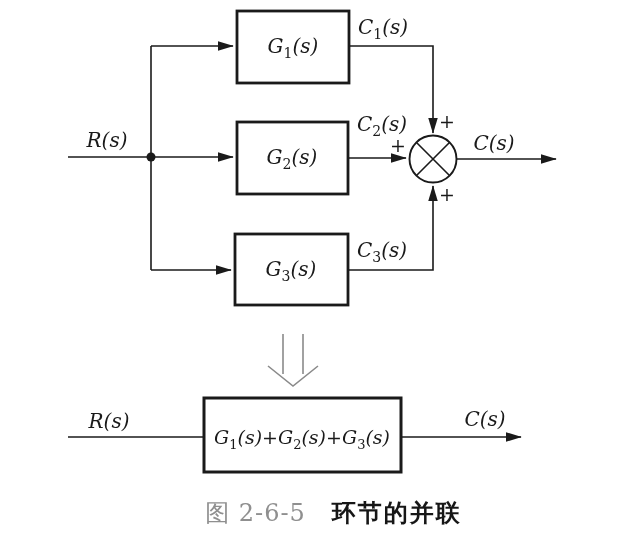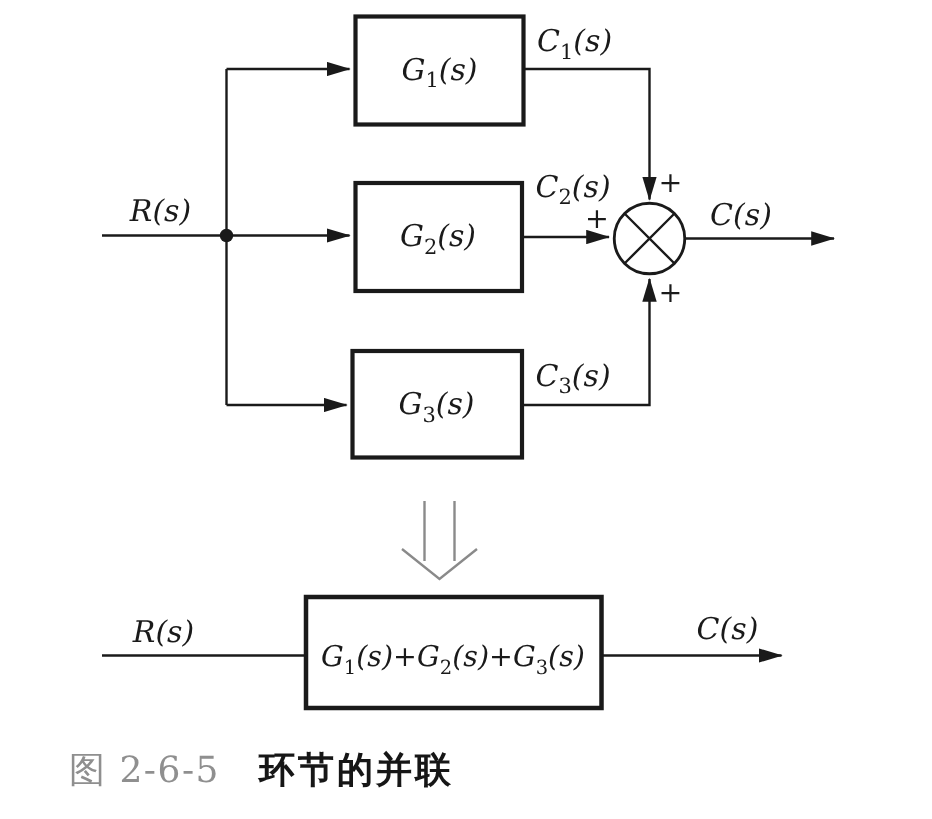--- a/index.html
+++ b/index.html
@@ -40,21 +40,21 @@
   }
   .plus-sign {
     font-size: 19px;
     font-style: normal;
   }
   .caption {
     position: absolute;
     left: 0;
     right: 0;
     top: 499px;
-    text-align: left;
+    text-align: center;
     font-size: 24px;
     line-height: 28px;
     white-space: nowrap;
     padding-left: 46px;
   }
   .caption .fig-number {
     color: #8f8f8f;
     letter-spacing: 1px;
   }
   .caption .fig-title {

